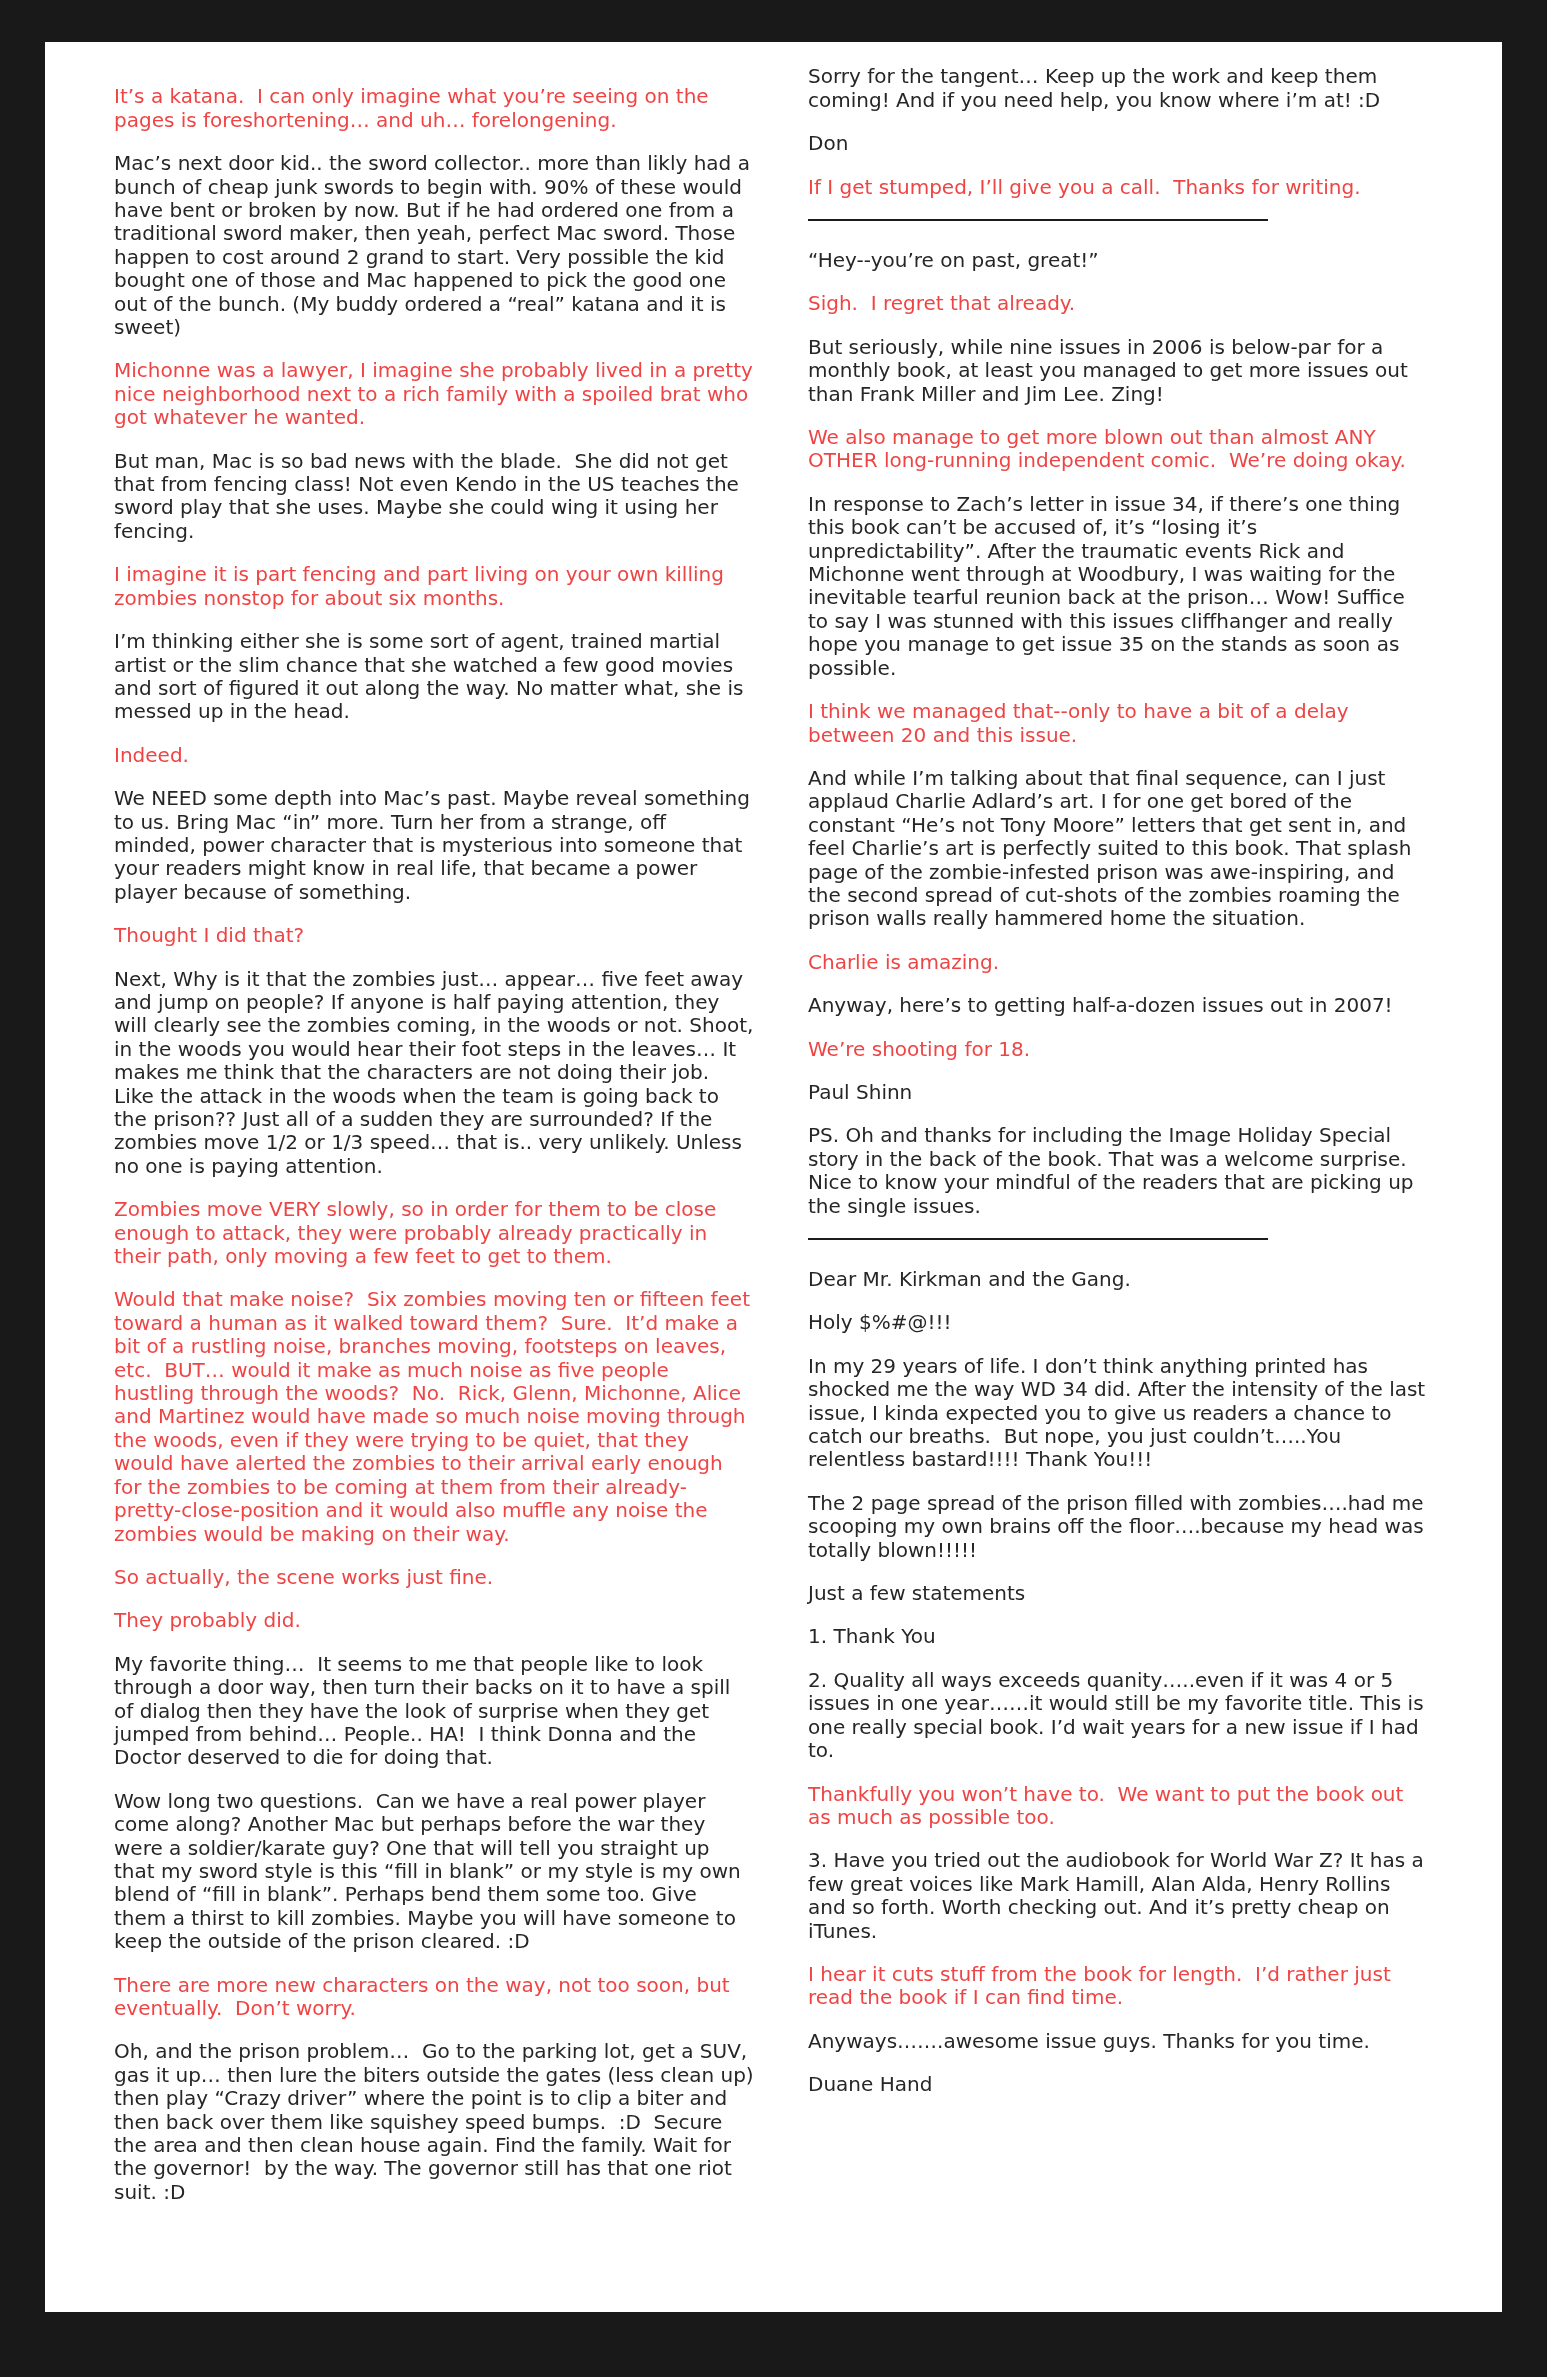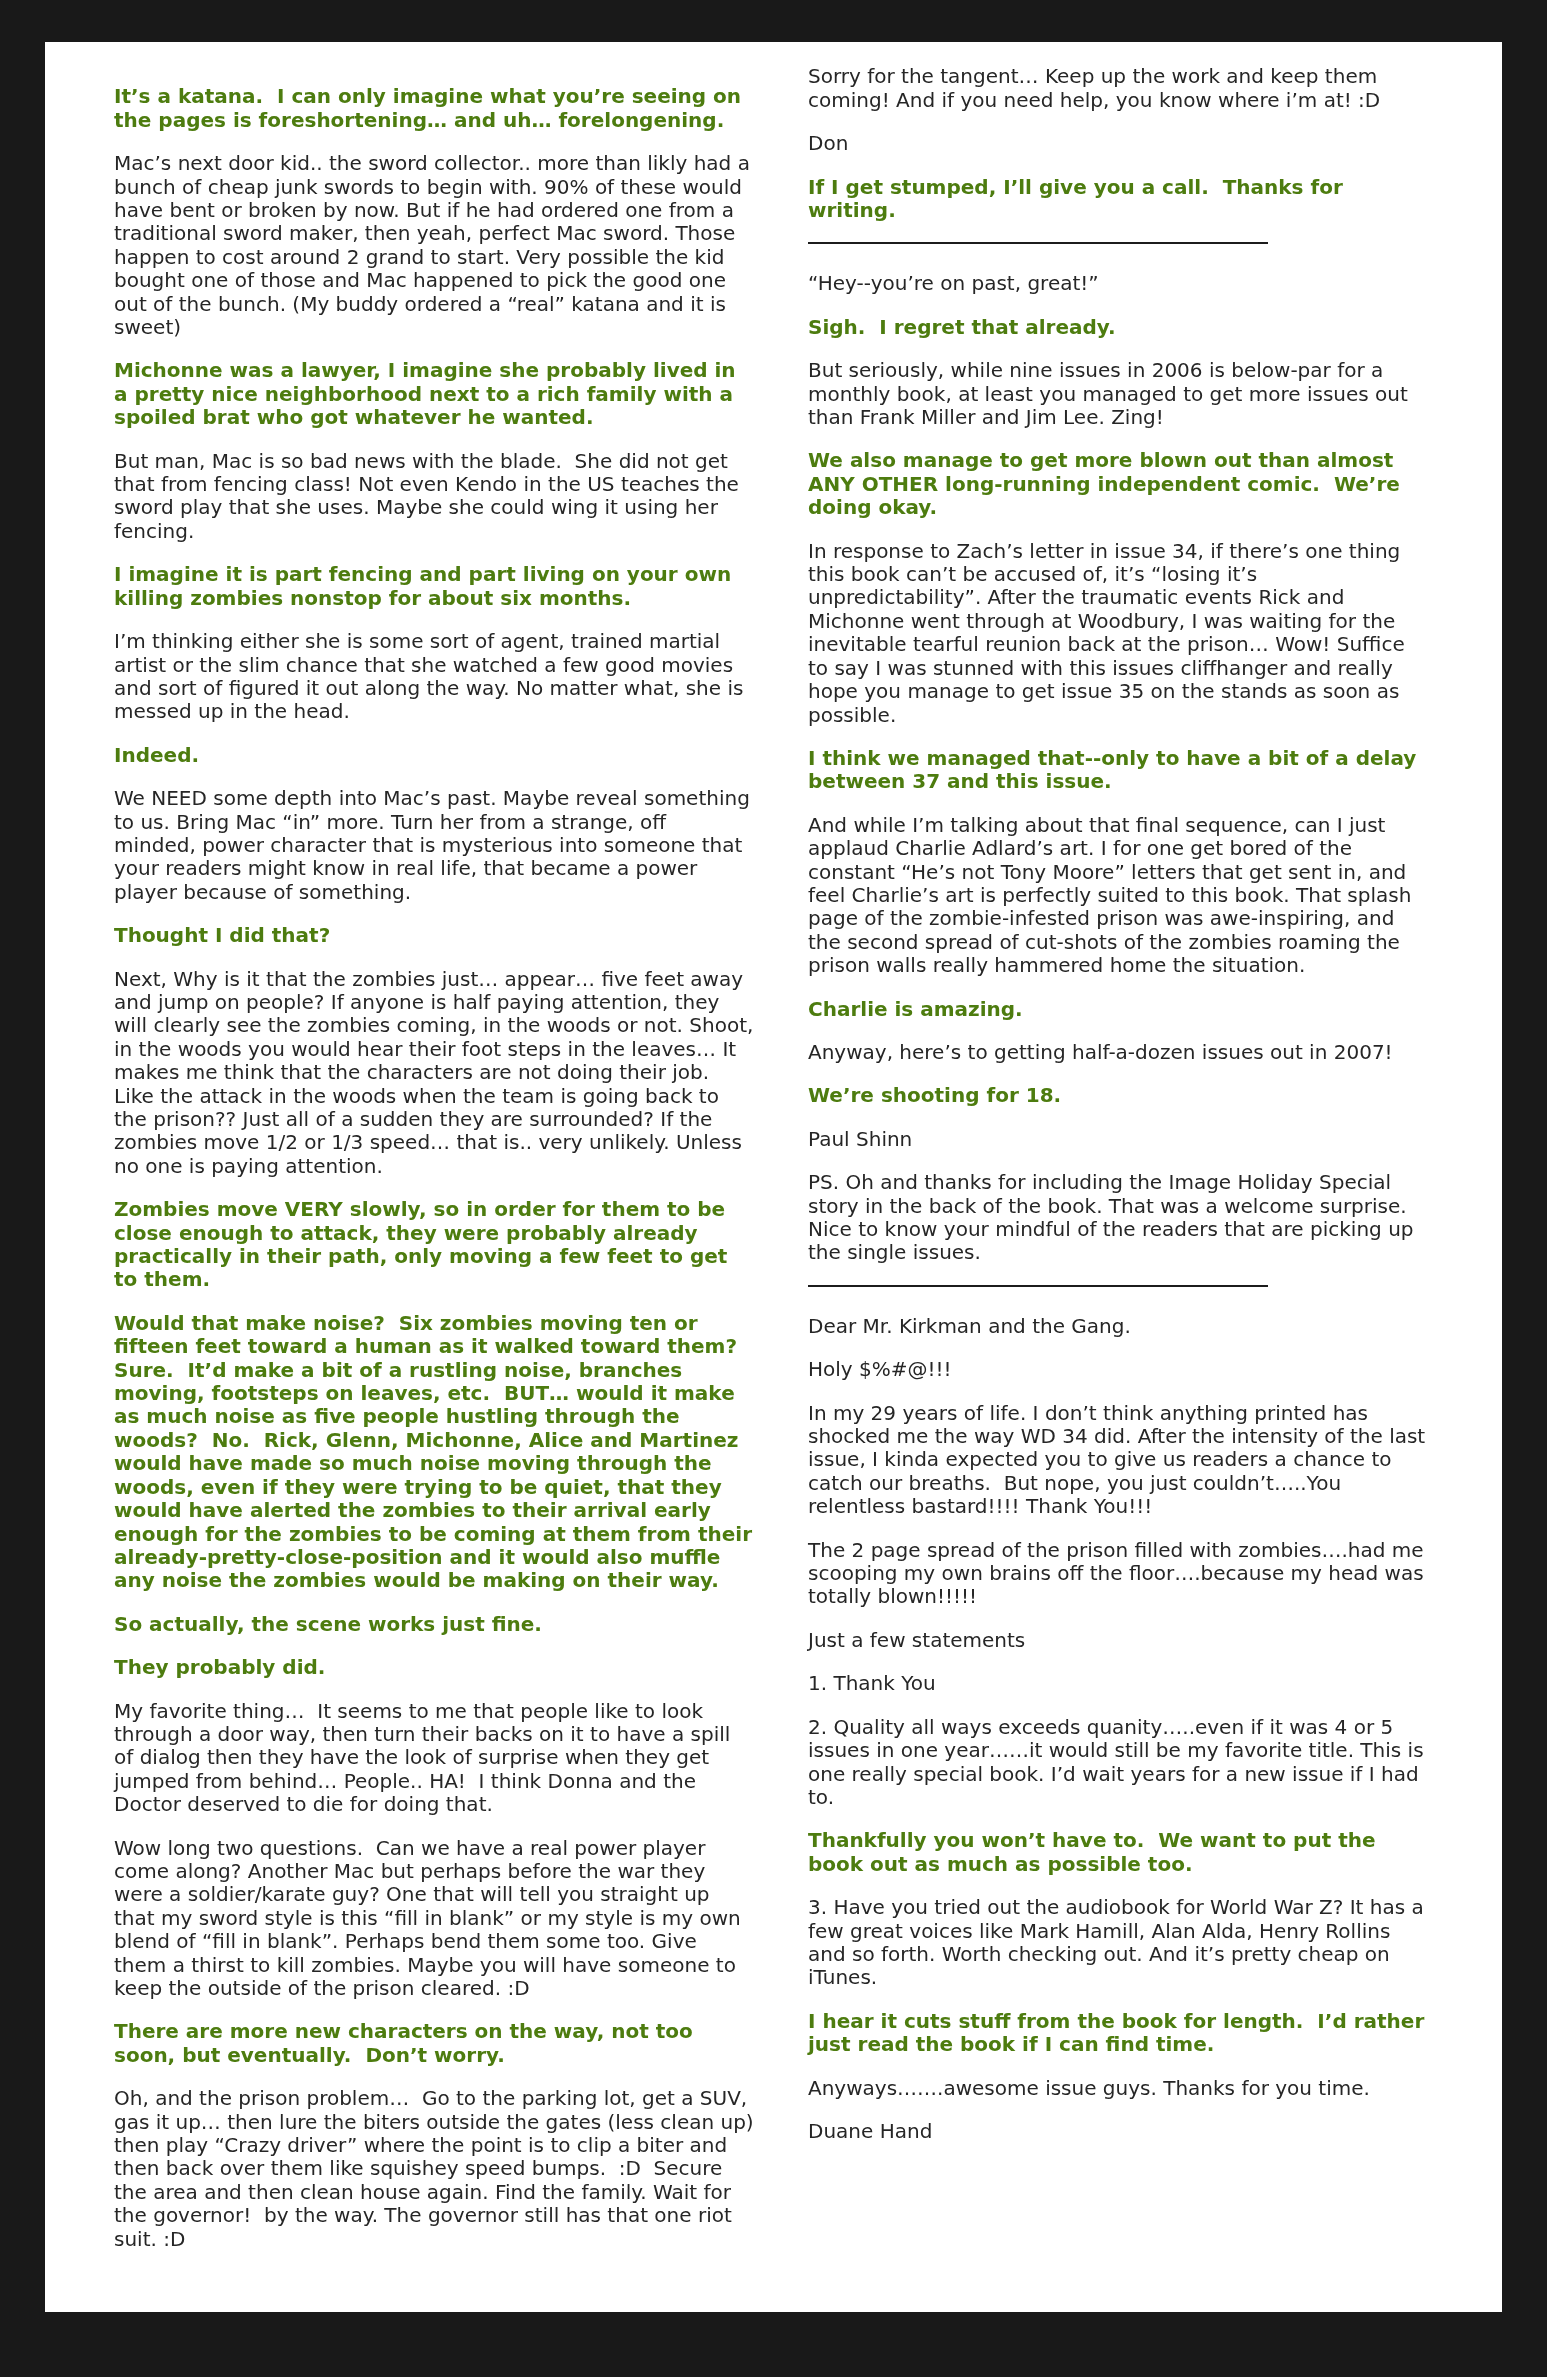--- a/index.html
+++ b/index.html
@@ -35,22 +35,22 @@
   .column-right { width: 621px; }
   p.para {
     margin: 0 0 20px 0;
     font-size: 20px;
     line-height: 23.4px;
     color: #262626;
     white-space: pre-wrap;
     text-align: left;
   }
   p.para.bold {
-    font-weight: bold;
-    color: #4d7c0f;
+    font-weight: normal;
+    color: #ef4444;
   }
   .divider {
     height: 0;
     border: none;
     border-top: 2.3px solid #1c1c1c;
     width: 74%;
     margin: 4.7px 0 28px 0;
   }
 </style>
 </head>
@@ -82,21 +82,21 @@
       <div class="column column-right">
           <p class="para">Sorry for the tangent… Keep up the work and keep them coming! And if you need help, you know where i’m at! :D</p>
           <p class="para">Don</p>
           <p class="para bold">If I get stumped, I’ll give you a call.  Thanks for writing.</p>
           <div class="divider"></div>
           <p class="para">“Hey--you’re on past, great!”</p>
           <p class="para bold">Sigh.  I regret that already.</p>
           <p class="para">But seriously, while nine issues in 2006 is below-par for a monthly book, at least you managed to get more issues out than Frank Miller and Jim Lee. Zing!</p>
           <p class="para bold">We also manage to get more blown out than almost ANY OTHER long-running independent comic.  We’re doing okay.</p>
           <p class="para">In response to Zach’s letter in issue 34, if there’s one thing this book can’t be accused of, it’s “losing it’s unpredictability”. After the traumatic events Rick and Michonne went through at Woodbury, I was waiting for the inevitable tearful reunion back at the prison… Wow! Suffice to say I was stunned with this issues cliffhanger and really hope you manage to get issue 35 on the stands as soon as possible.</p>
-          <p class="para bold">I think we managed that--only to have a bit of a delay between 37 and this issue.</p>
+          <p class="para bold">I think we managed that--only to have a bit of a delay between 20 and this issue.</p>
           <p class="para">And while I’m talking about that final sequence, can I just applaud Charlie Adlard’s art. I for one get bored of the constant “He’s not Tony Moore” letters that get sent in, and feel Charlie’s art is perfectly suited to this book. That splash page of the zombie-infested prison was awe-inspiring, and the second spread of cut-shots of the zombies roaming the prison walls really hammered home the situation.</p>
           <p class="para bold">Charlie is amazing.</p>
           <p class="para">Anyway, here’s to getting half-a-dozen issues out in 2007!</p>
           <p class="para bold">We’re shooting for 18.</p>
           <p class="para">Paul Shinn</p>
           <p class="para">PS. Oh and thanks for including the Image Holiday Special story in the back of the book. That was a welcome surprise. Nice to know your mindful of the readers that are picking up the single issues.</p>
           <div class="divider"></div>
           <p class="para">Dear Mr. Kirkman and the Gang.</p>
           <p class="para">Holy $%#@!!!</p>
           <p class="para">In my 29 years of life. I don’t think anything printed has shocked me the way WD 34 did. After the intensity of the last issue, I kinda expected you to give us readers a chance to catch our breaths.  But nope, you just couldn’t…..You relentless bastard!!!! Thank You!!!</p>

